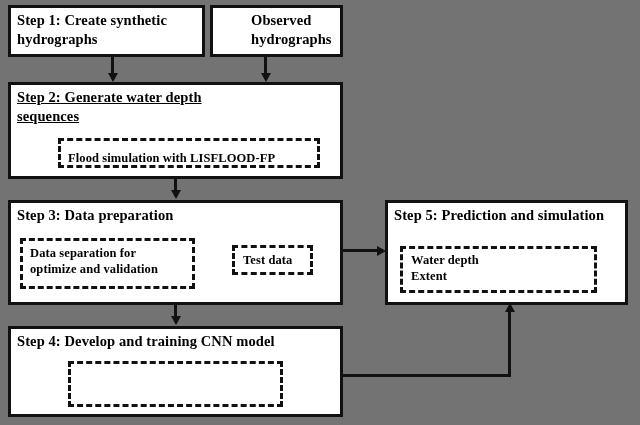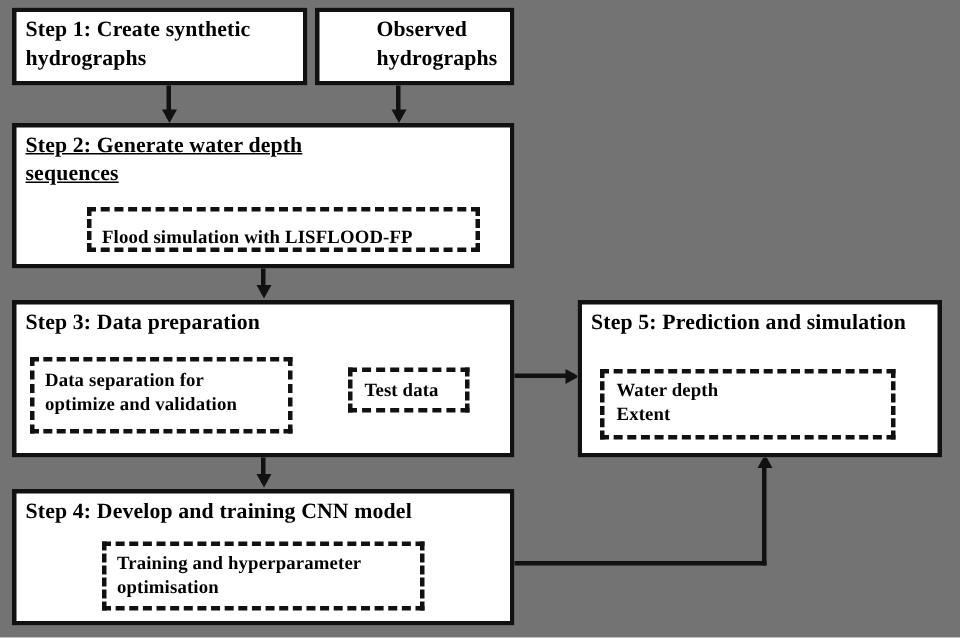--- a/index.html
+++ b/index.html
@@ -122,22 +122,20 @@
 
   <div class="hline" style="left:343px; top:249px; width:40px;"></div>
   <div class="arrow-right" style="left:377px; top:245.5px;"></div>
 
   <div class="vline" style="left:174px; top:305px; height:17px;"></div>
   <div class="arrow-down" style="left:170.5px; top:316px;"></div>
 
   <div class="box" style="left:8px; top:326px; width:335px; height:91px;"></div>
   <div class="box-title" style="left:17px; top:332px; width:318px;">Step 4: Develop and training CNN model</div>
   <div class="dbox" style="left:68px; top:361px; width:215px; height:46px;"></div>
-  <div class="dbox-label" style="left:78px; top:367px; width:205px;">Training  and hyperparameter
-optimisation</div>
 
   <div class="hline" style="left:343px; top:374px; width:168px;"></div>
   <div class="vline" style="left:508px; top:311px; height:66px;"></div>
   <div class="arrow-up" style="left:504.5px; top:303px;"></div>
 
   <div class="box" style="left:385px; top:200px; width:243px; height:105px;"></div>
   <div class="box-title" style="left:394px; top:206px; width:232px;">Step 5: Prediction and simulation</div>
   <div class="dbox" style="left:400px; top:246px; width:197px; height:47px;"></div>
   <div class="dbox-label" style="left:411px; top:252px; width:180px;">Water depth
 Extent</div>

